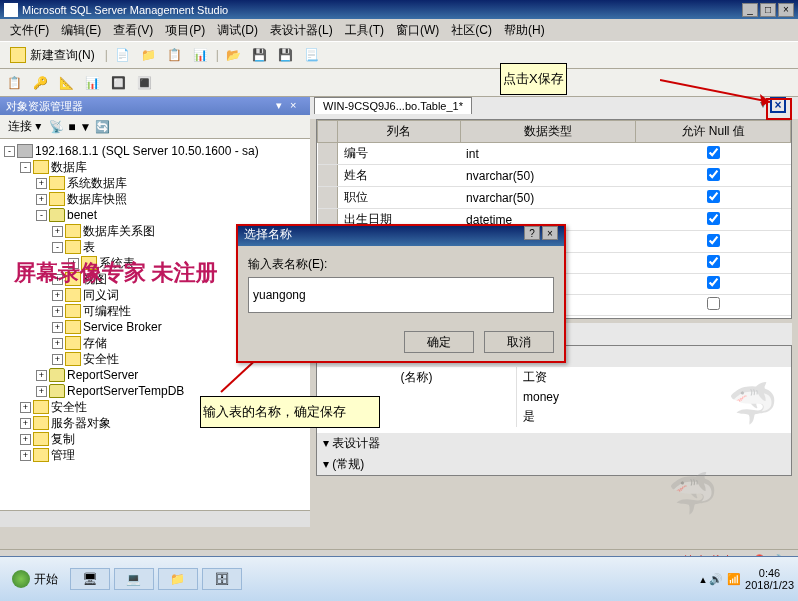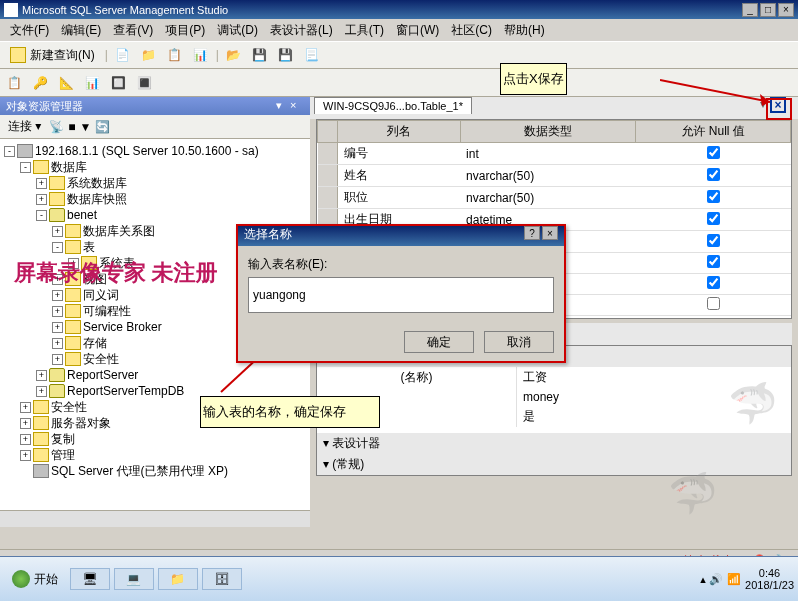--- a/index.html
+++ b/index.html
@@ -234,25 +234,20 @@
       <div class="tree-row" style="padding-left:16px">
           <span class="exp">+</span>
           <span class="ticon folder"></span>
           <span>复制</span>
         </div>
       <div class="tree-row" style="padding-left:16px">
           <span class="exp">+</span>
           <span class="ticon folder"></span>
           <span>管理</span>
         </div>
-      <div class="tree-row" style="padding-left:16px">
-          <span class="noexp"></span>
-          <span class="ticon srv"></span>
-          <span>SQL Server 代理(已禁用代理 XP)</span>
-        </div>
     </div>
     <div class="scroll-h"></div>
   </div>
 
   <div class="right-pane">
     <div class="tab-strip">
       <div class="tab">WIN-9CSQ9J6...bo.Table_1*</div>
       <span class="spacer"></span>
       <span style="color:#666;margin-right:4px">▾</span>
       <div class="close-x">×</div>

